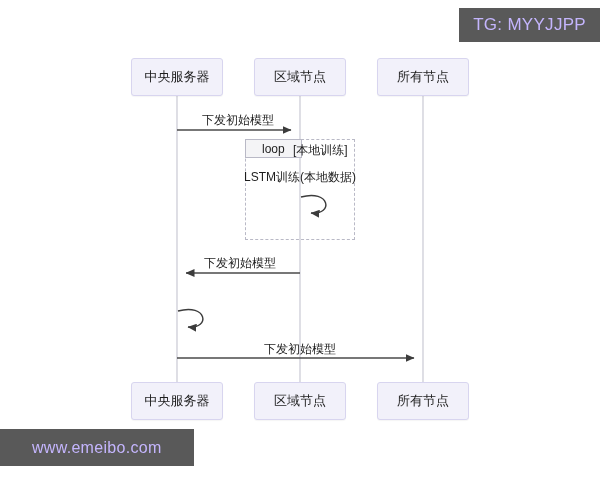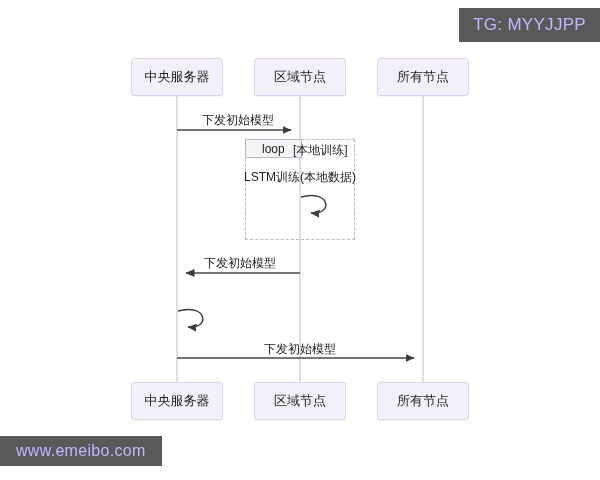--- a/index.html
+++ b/index.html
@@ -39,22 +39,22 @@
   #wm-top {
     right: 0px;
     top: 8px;
     height: 34px;
     padding: 0 14px;
     font-size: 17px;
   }
   #wm-bottom {
     left: 0px;
     bottom: 14px;
-    height: 30px;
-    padding: 0 16px;
+    height: 37px;
+    padding: 0 32px;
     font-size: 16px;
   }
 
   
   .participant {
     position: absolute;
     width: 92px;
     height: 38px;
     box-sizing: border-box;
     background: #f2f1fa;

